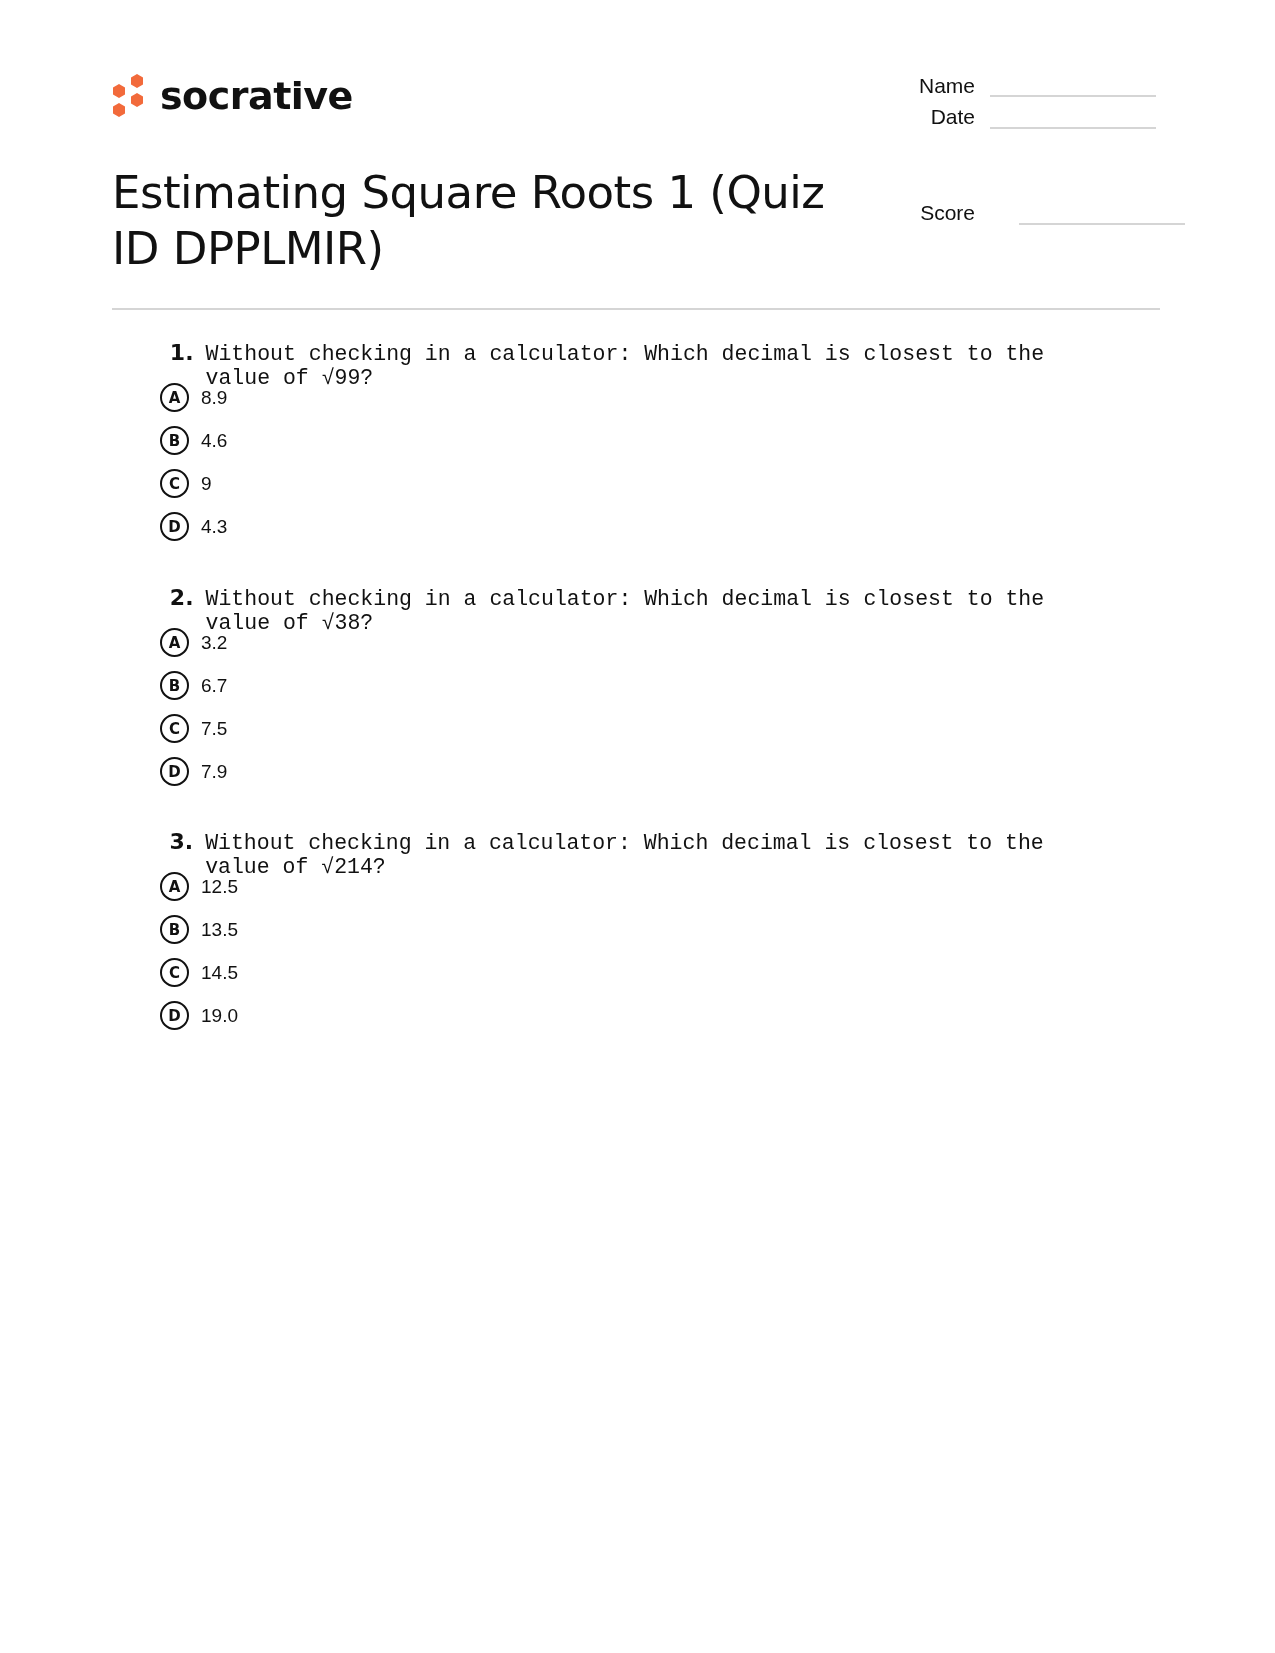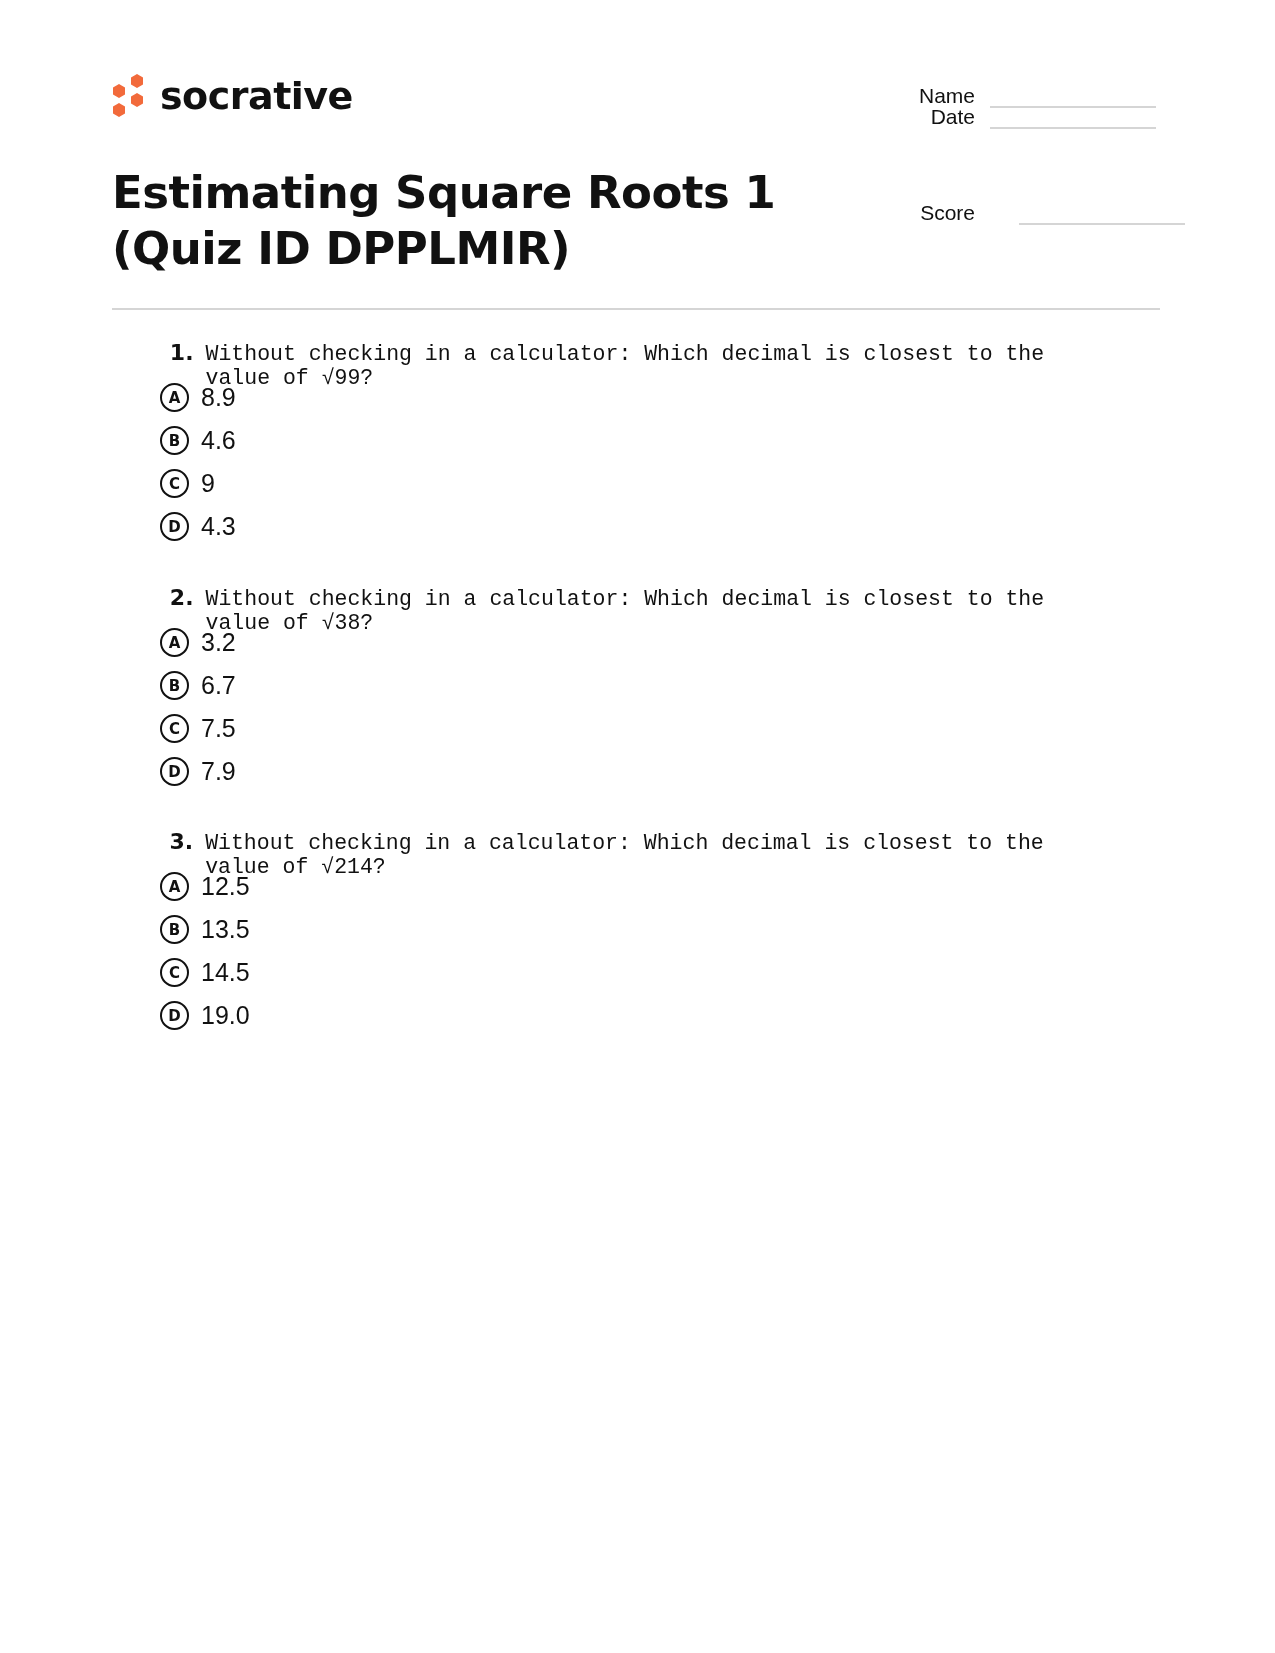--- a/index.html
+++ b/index.html
@@ -4,45 +4,45 @@
 <style>
   html, body { margin: 0; padding: 0; background: #ffffff; }
   body { width: 1275px; height: 1653px; position: relative; font-family: "Liberation Sans", "DejaVu Sans", sans-serif; color: #111; overflow: hidden; }
   .logo { position: absolute; left: 110px; top: 72px; display: flex; align-items: center; }
   .logo svg { display: block; }
   .logo-text { font-family: "DejaVu Sans", sans-serif; font-size: 38px; font-weight: 700; color: #111; margin-left: 12px; letter-spacing: -0.5px; line-height: 1; }
   .fields { position: absolute; left: 860px; top: 74px; width: 300px; }
   .field { position: absolute; display: flex; align-items: flex-end; }
   .field-label { width: 115px; text-align: right; font-size: 21px; color: #111; line-height: 24px; }
   .field-line { width: 166px; margin-left: 15px; border-bottom: 2px solid #d5d5d5; height: 20px; }
-  .title { position: absolute; left: 112px; top: 165px; width: 760px; font-family: "DejaVu Sans", sans-serif; font-size: 45px; font-weight: bold; line-height: 56px; color: #111; margin: 0; letter-spacing: -0.5px; }
+  .title { position: absolute; left: 112px; top: 165px; width: 760px; font-family: "DejaVu Sans", sans-serif; font-size: 45px; font-weight: normal; line-height: 56px; color: #111; margin: 0; letter-spacing: -0.5px; }
   .divider { position: absolute; left: 112px; top: 308px; width: 1048px; border-top: 2px solid #d5d5d5; }
   .question { position: absolute; left: 160px; width: 900px; }
   .q-head { display: flex; align-items: baseline; height: 36px; }
   .q-num { width: 52px; text-align: right; font-family: "DejaVu Sans", sans-serif; font-weight: bold; font-size: 22px; padding-right: 12px; box-sizing: border-box; }
   .q-text { font-size: 21.5px; color: #111; font-family: Liberation Mono, monospace; }
   .option { display: flex; align-items: center; height: 43px; }
   .bubble { width: 29px; height: 29px; border: 2px solid #111; border-radius: 50%; box-sizing: border-box; display: flex; align-items: center; justify-content: center; font-family: "DejaVu Sans", sans-serif; font-weight: bold; font-size: 15px; color: #111; }
-  .opt-text { margin-left: 12px; font-size: 25px; color: #111; }
+  .opt-text { margin-left: 12px; font-size: 19px; color: #111; }
 </style>
 </head>
 <body>
 
 <div class="logo">
   <svg width="38" height="48" viewBox="0 0 38 48">
     <polygon points="27,2 33,5.5 33,12.5 27,16 21,12.5 21,5.5" fill="#f26a3b"></polygon>
     <polygon points="9,12 15,15.5 15,22.5 9,26 3,22.5 3,15.5" fill="#f26a3b"></polygon>
     <polygon points="27,21 33,24.5 33,31.5 27,35 21,31.5 21,24.5" fill="#f26a3b"></polygon>
     <polygon points="9,31 15,34.5 15,41.5 9,45 3,41.5 3,34.5" fill="#f26a3b"></polygon>
   </svg>
   <span class="logo-text">socrative</span>
 </div>
 
 <div class="fields">
-  <div class="field" style="top:10px;">
+  <div class="field" style="top:0;align-items:center;">
     <span class="field-label">Name</span>
     <span class="field-line"></span>
   </div>
   <div class="field" style="top:31px;">
     <span class="field-label">Date</span>
     <span class="field-line"></span>
   </div>
   <div class="field" style="top:127px;gap:29px;">
     <span class="field-label">Score</span>
     <span class="field-line"></span>

